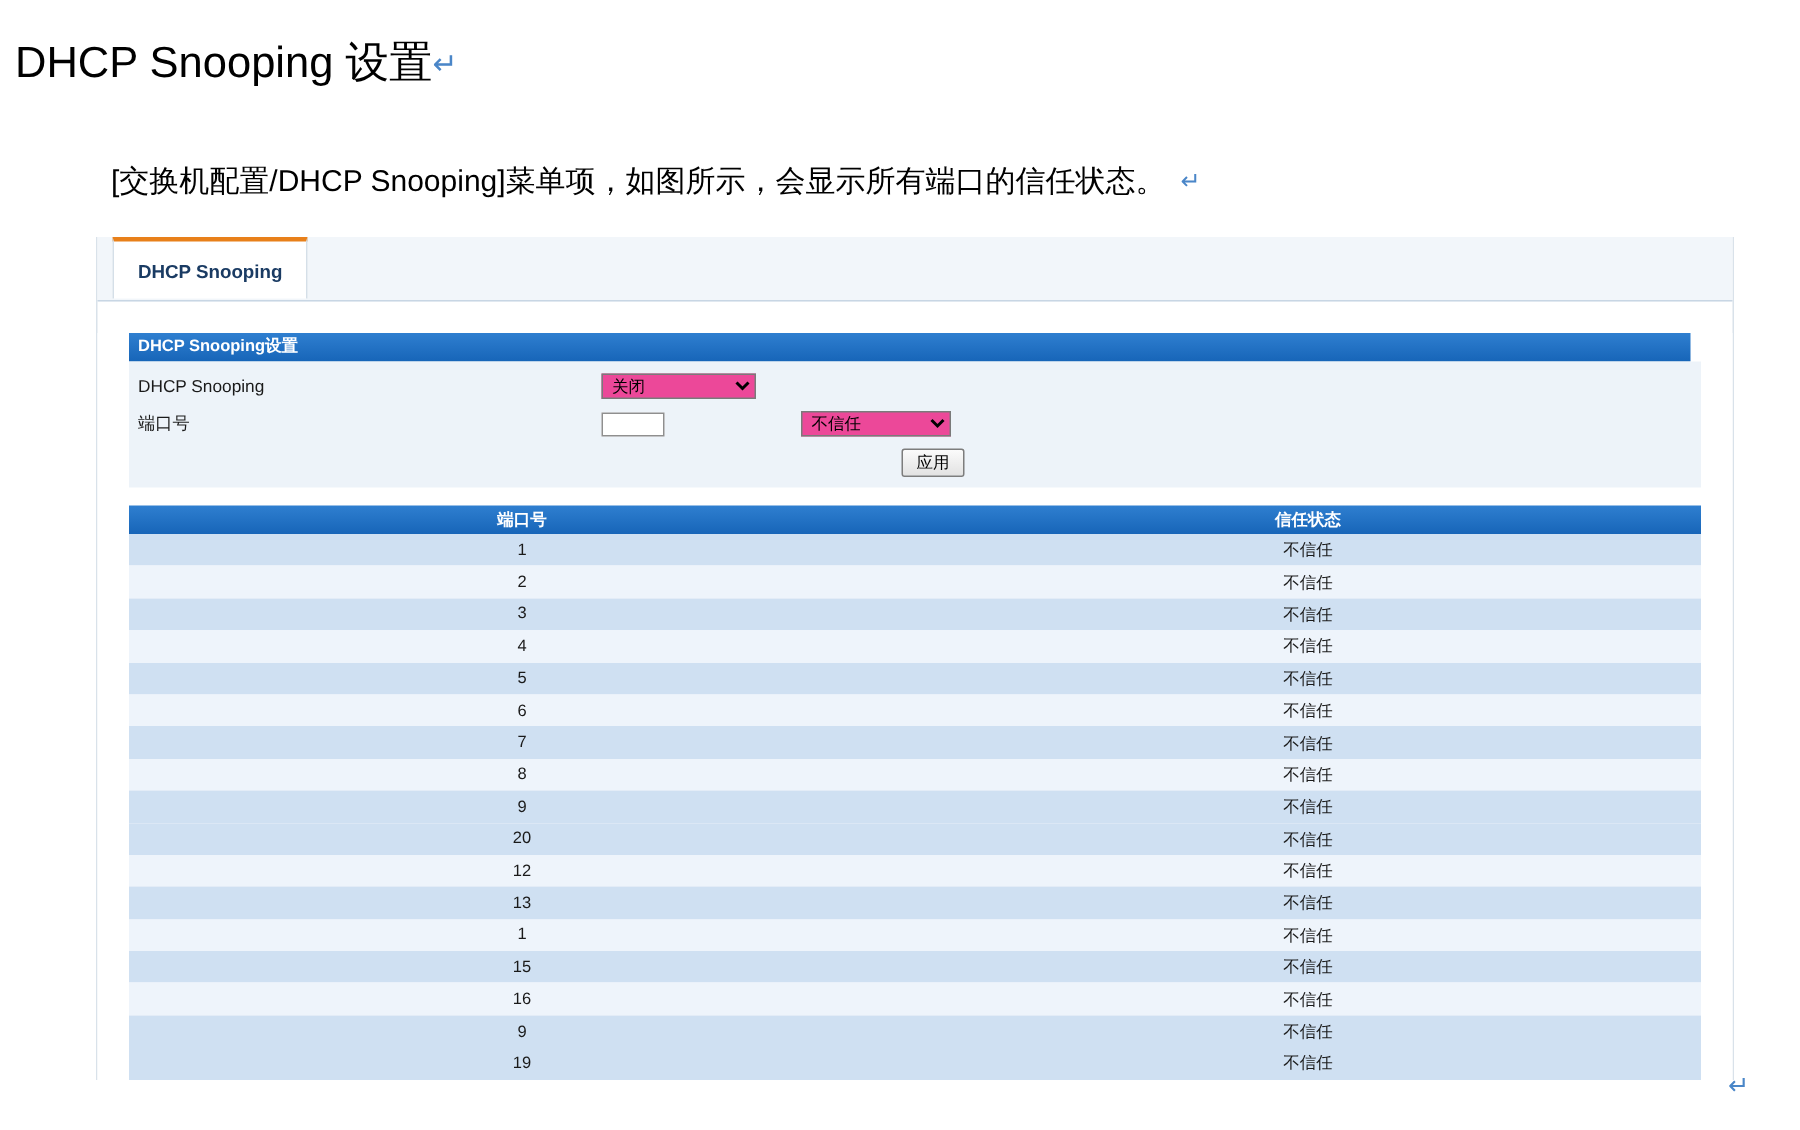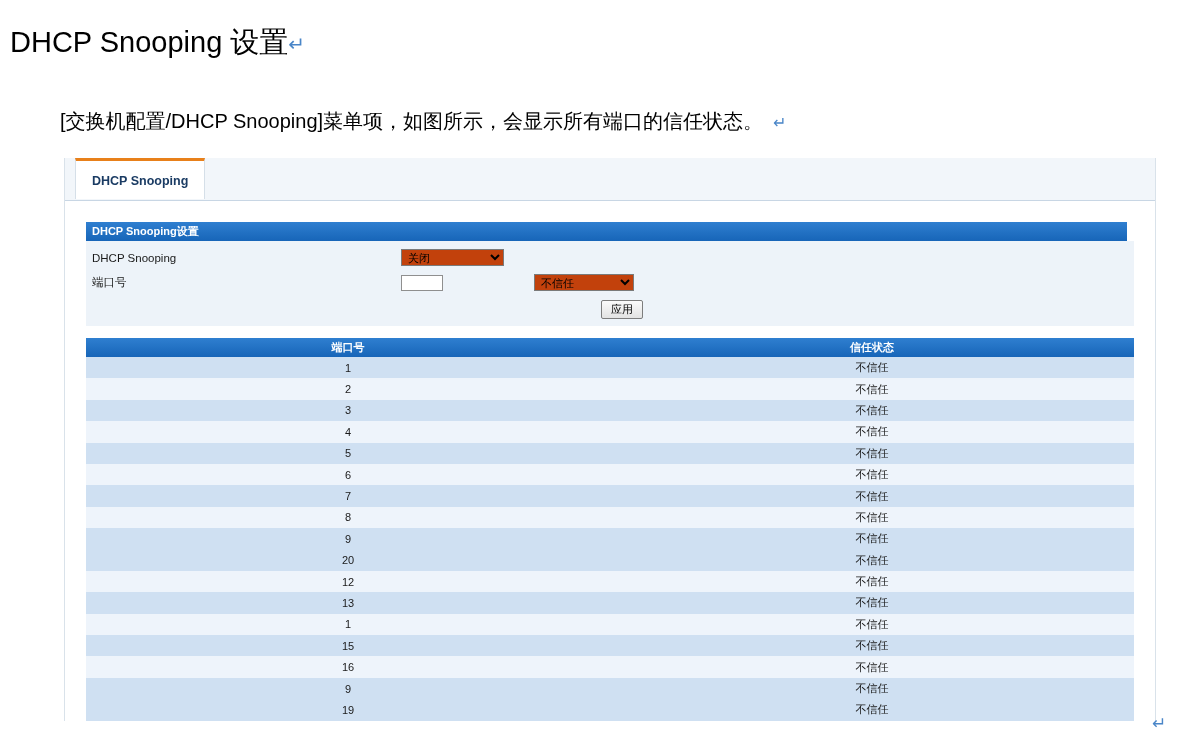--- a/index.html
+++ b/index.html
@@ -29,21 +29,21 @@
     color: #000;
     white-space: nowrap;
   }
   .pilcrow {
     color: #4a86c8;
     font-size: 20px;
     vertical-align: middle;
   }
   .doc-para {
     position: absolute;
-    left: 60px;
+    left: 74px;
     top: 106px;
     font-size: 20px;
     line-height: 30px;
     color: #000;
     white-space: nowrap;
   }
   .doc-para .pilcrow {
     margin-left: 10px;
     font-size: 16px;
   }
@@ -129,21 +129,21 @@
     padding-left: 6px;
     font-size: 11.5px;
     color: #1a1a1a;
     box-sizing: border-box;
   }
   .sel {
     height: 17px;
     font-size: 11px;
     font-family: "Liberation Sans", sans-serif;
     border: 1px solid #7a7a7a;
-    background: #c2410c;
+    background: #ec4899;
     color: #000;
     padding: 0 2px;
     box-sizing: border-box;
   }
   .sel-enable { width: 103px; }
   .sel-trust { width: 100px; margin-left: 91px; }
   .txt {
     width: 42px;
     height: 16px;
     border: 1px solid #8f8f8f;

